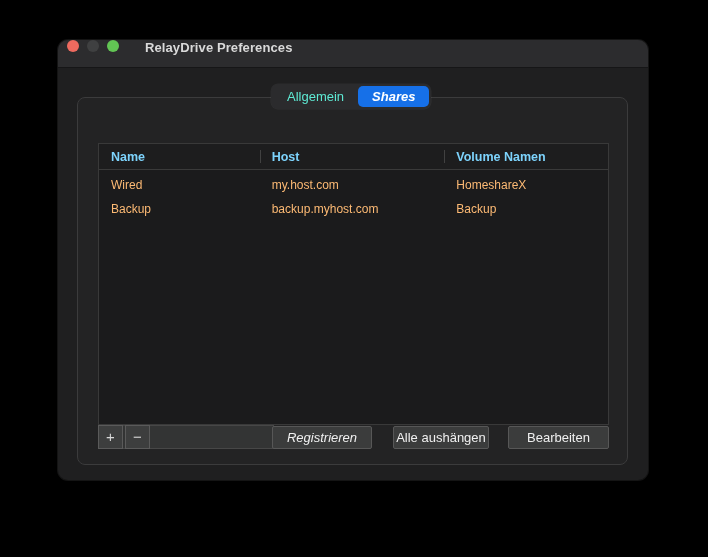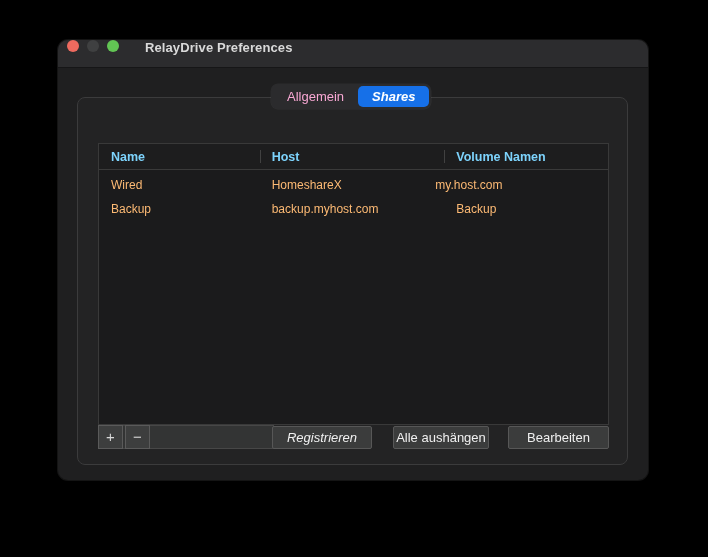--- a/index.html
+++ b/index.html
@@ -28,21 +28,21 @@
 
   
   .tabs {
     position: absolute; left: 213px; top: 44px; height: 25px;
     background: #2b2b2d; border-radius: 7px;
     display: flex; align-items: stretch; padding: 2px; z-index: 5;
     box-shadow: 0 0 0 0.5px rgba(255,255,255,0.06);
   }
   .tab {
     display: flex; align-items: center; justify-content: center;
-    font-size: 13px; color: #f9a8d4; border-radius: 5px;
+    font-size: 13px; color: #5eead4; border-radius: 5px;
     padding: 0 14px; cursor: default; white-space: nowrap;
   }
   .tab.selected { background: var(--accent); color: #fff; font-weight: 700; font-style: italic; }
 
   
   .groupbox {
     position: absolute; left: 19px; top: 57px; width: 551px; height: 368px;
     background: #232324; border: 1px solid #3b3b3c; border-radius: 8px;
   }
 
@@ -121,22 +121,22 @@
 
     <div class="table">
       <div class="thead">
         <div class="th col-name">Name</div>
         <div class="th col-host">Host</div>
         <div class="th col-volume">Volume Namen</div>
       </div>
       <div class="tbody">
         <div class="tr">
           <div class="td col-name">Wired</div>
+          <div class="td col-host">my.host.com</div>
           <div class="td col-volume">HomeshareX</div>
-          <div class="td col-host">my.host.com</div>
         </div>
         <div class="tr">
           <div class="td col-name">Backup</div>
           <div class="td col-host">backup.myhost.com</div>
           <div class="td col-volume">Backup</div>
         </div>
       </div>
     </div>
 
     <div class="footer-strip"></div>

